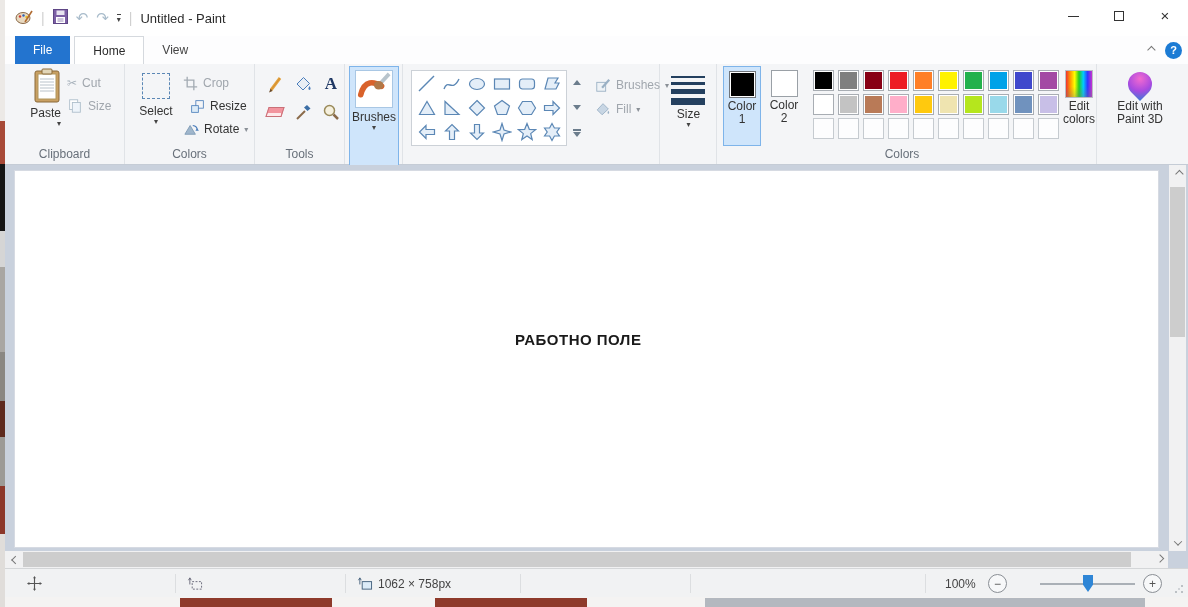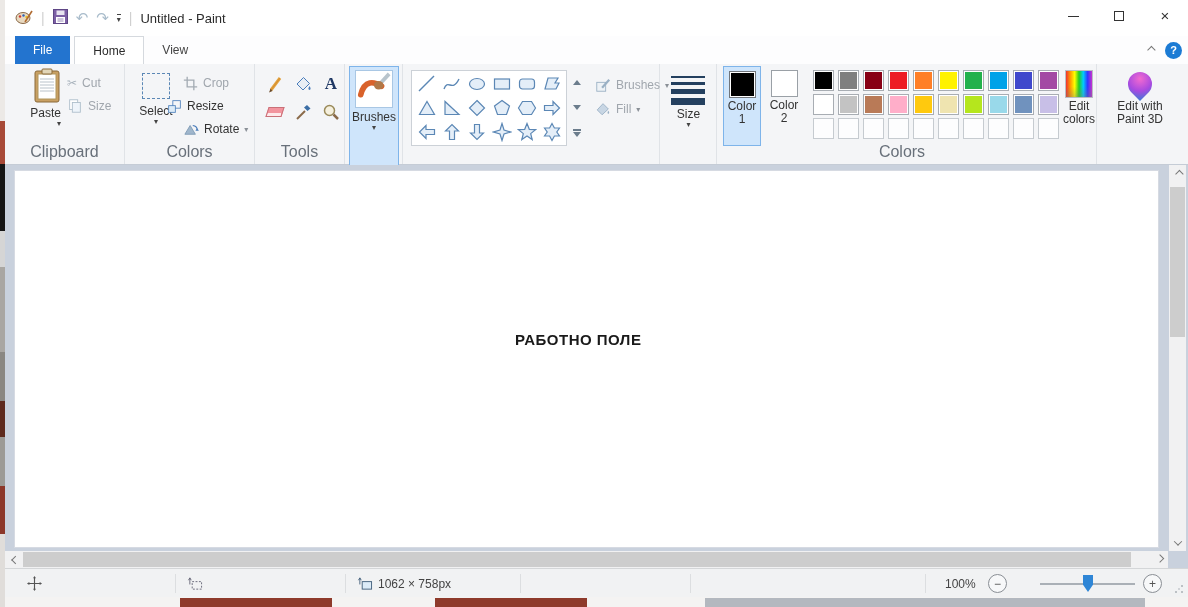--- a/index.html
+++ b/index.html
@@ -35,21 +35,21 @@
   .tab-file { background:#2374cf; color:#fff; margin-right:4px; }
   .tab-active { background:#fff; border:1px solid #d5d9de; border-bottom:none; color:#2b2b2b; }
   .tab-tools { position:absolute; right:6px; top:0; height:28px; display:flex; align-items:center; gap:12px; }
   .chv { display:inline-block; width:6px; height:6px; border-left:1.5px solid #777; border-bottom:1.5px solid #777; }
   .chv-up { transform:rotate(135deg) translate(-1px,-1px); }
   .help-circle { width:17px; height:17px; border-radius:50%; background:#1c7bd4; color:#fff; font-size:11px; font-weight:bold; display:flex; align-items:center; justify-content:center; }
 
   
   .ribbon { position:relative; height:101px; background:#f4f5f7; border-bottom:1px solid #c5ccd6; display:flex; }
   .grp { position:relative; height:100%; border-right:1px solid #e0e3e7; flex:none; }
-  .grp-label { position:absolute; bottom:3px; left:0; right:0; text-align:center; font-size:16px; color:#68707a; }
+  .grp-label { position:absolute; bottom:3px; left:0; right:0; text-align:center; font-size:12px; color:#68707a; }
   .bigbtn { position:absolute; text-align:center; cursor:default; }
   .bigbtn .lbl { font-size:12px; color:#333; line-height:13px; }
   .dd-arrow { font-size:8px; color:#444; line-height:8px; }
   .dd-arrow-inline { font-size:8px; color:#8a9097; }
   .smallbtn { position:absolute; display:flex; align-items:center; gap:5px; height:22px; font-size:12px; color:#333; }
   .grayed { color:#a0a6ad !important; }
   .selected-btn { background:#cfe5fb; border:1px solid #7eb4ea; }
 
   .toolbtn { position:absolute; width:24px; height:24px; display:flex; align-items:center; justify-content:center; }
 
@@ -202,21 +202,21 @@
           <div style="width:28px;height:26px;border:1px dashed #5b87b5;margin:5px auto 6px;"></div>
           <div class="lbl">Select</div>
           <div class="dd-arrow">▾</div>
         </div>
         <div class="smallbtn grayed" style="left:58px; top:8px;">
           <svg width="15" height="15" viewBox="0 0 18 18">
               <path d="M5 1 V13 H17 M1 5 H13 V17" fill="none" stroke="#a4acb4" stroke-width="1.6"></path>
             </svg>
           <span>Crop</span>
         </div>
-        <div class="smallbtn" style="left:42px; top:31px;text-align:right;">
+        <div class="smallbtn" style="left:65px; top:31px;text-align:right;">
           <svg width="15" height="15" viewBox="0 0 18 18">
               <rect x="7" y="2" width="9" height="9" fill="none" stroke="#4a7dbb"></rect>
               <rect x="2" y="8" width="8" height="8" fill="#dcebf7" stroke="#4a7dbb"></rect>
             </svg>
           <span>Resize</span>
         </div>
         <div class="smallbtn" style="left:58px; top:54px;">
           <svg width="16" height="14" viewBox="0 0 18 16">
               <polygon points="2,14 8,4 14,14" fill="#9fb6cc" stroke="#7e99b4"></polygon>
               <path d="M11 4 a6 5 0 0 1 5 5" fill="none" stroke="#4a7dbb" stroke-width="1.4"></path>

